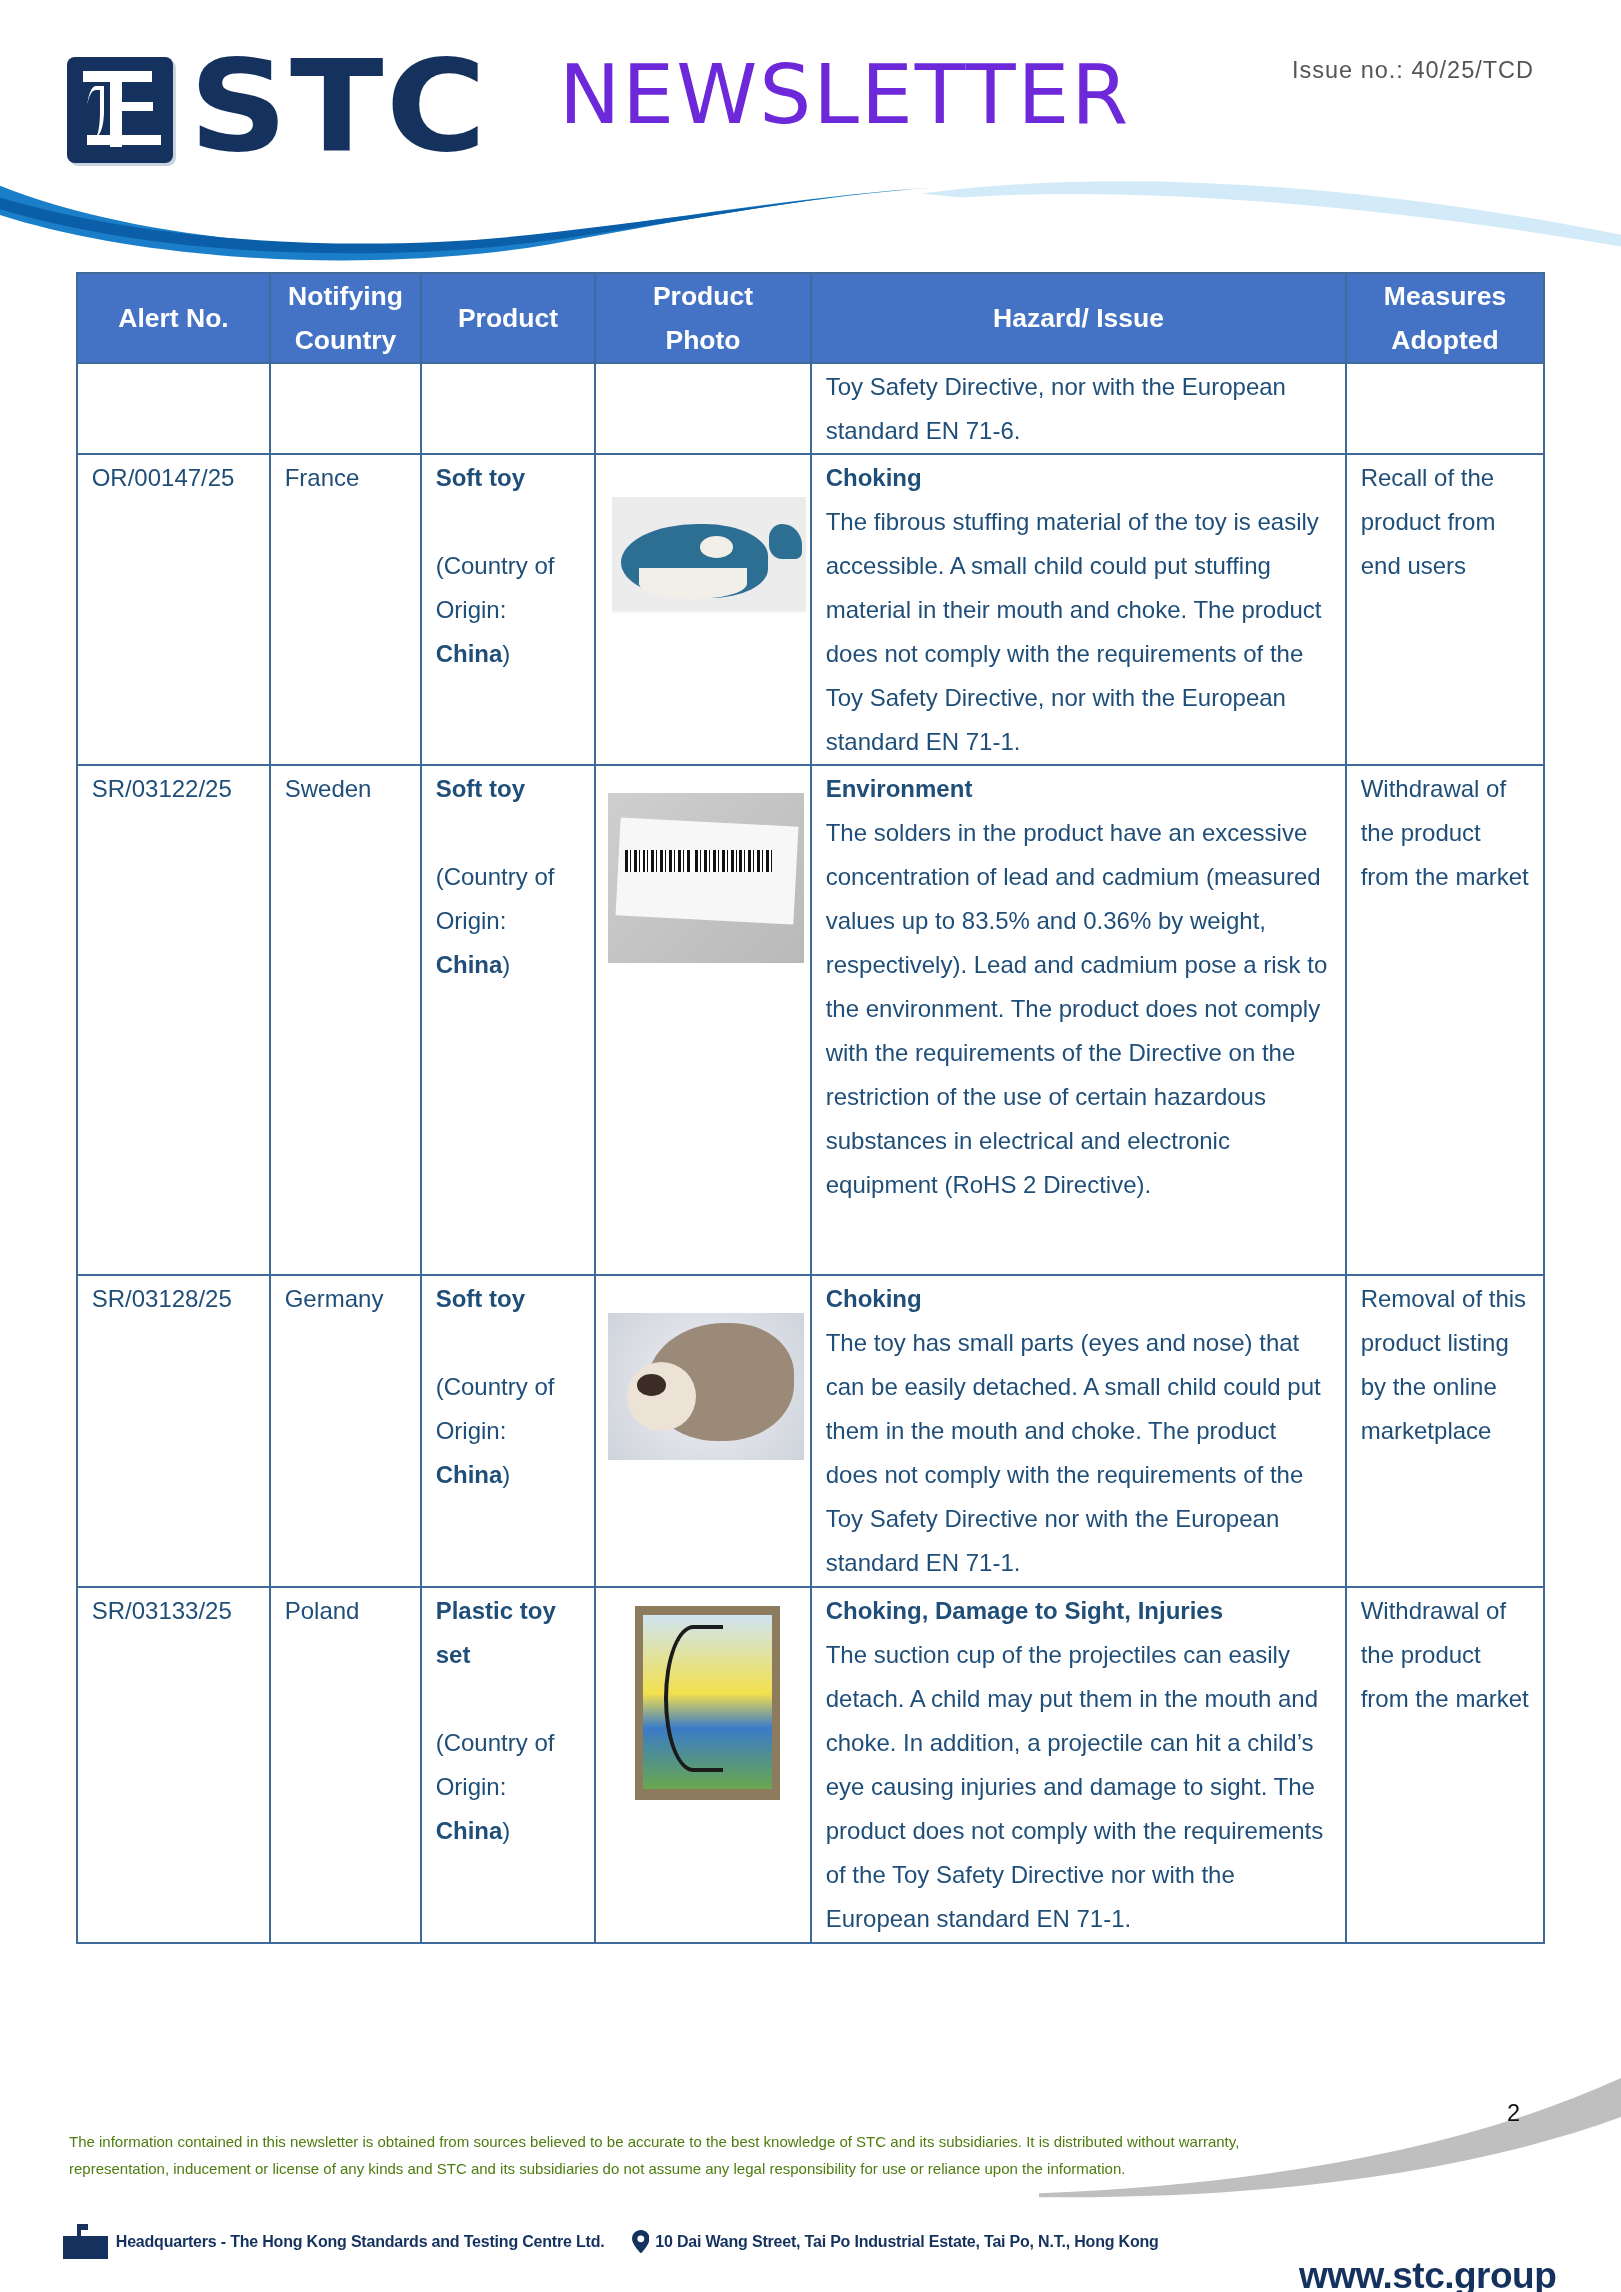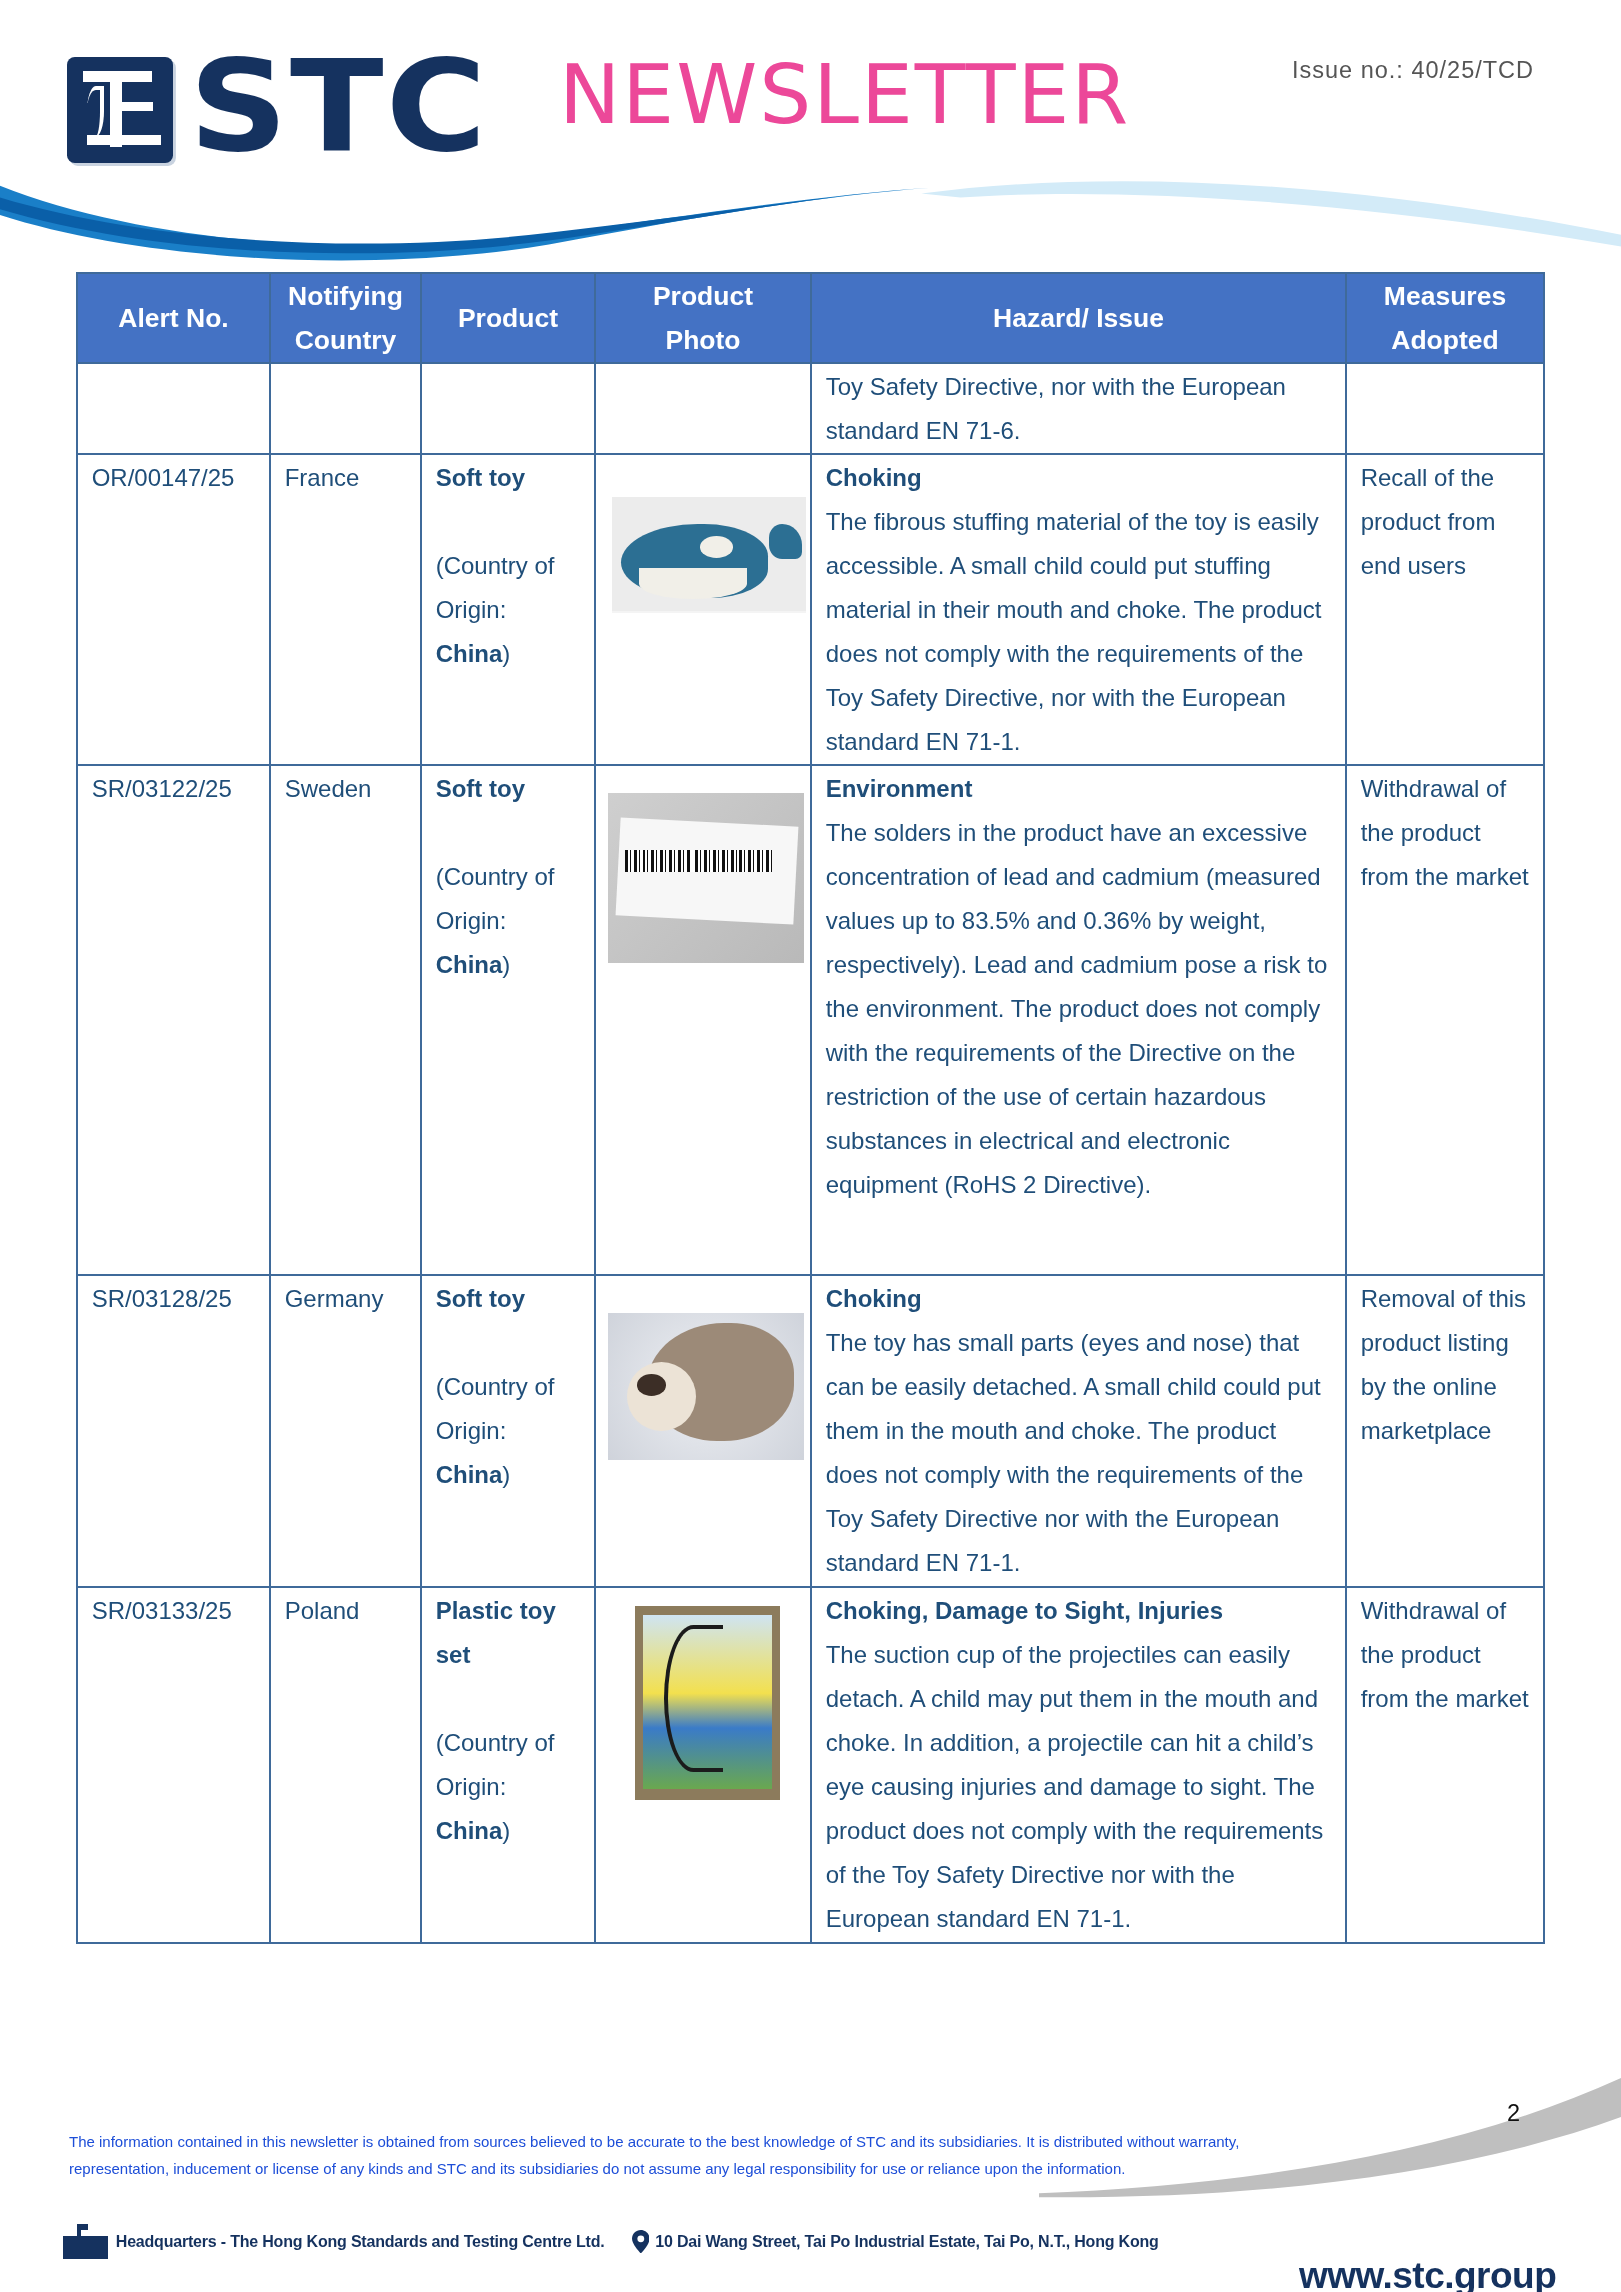--- a/index.html
+++ b/index.html
@@ -8,21 +8,21 @@
 
   
   .logo { position: absolute; left: 67px; top: 57px; width: 392px; height: 106px; text-align: right; }
   .logo-mark { position: absolute; left: 0; top: 0; width: 106px; height: 106px; background: #15325f; border-radius: 7.8px; box-shadow: 2.9px 2.9px 0 #c9d3e0; }
   .logo-mark .t-bar { position: absolute; left: 15.7px; top: 13.7px; width: 69px; height: 11.8px; background: #fff; }
   .logo-mark .t-stem { position: absolute; left: 43px; top: 13.7px; width: 11.8px; height: 76px; background: #fff; }
   .logo-mark .e1 { position: absolute; left: 49px; top: 45px; width: 37px; height: 8.8px; background: #fff; }
   .logo-mark .e2 { position: absolute; left: 19.6px; top: 78px; width: 74px; height: 9.8px; background: #fff; }
   .logo-mark .s { position: absolute; left: 19.6px; top: 29px; width: 17.6px; height: 51px; border: 4.9px solid #fff; border-radius: 50% 0 50% 0; border-left: none; border-bottom: none; }
   .logo-text { position: absolute; left: 122px; top: -13.7px; font-family: "DejaVu Sans", sans-serif; font-weight: bold; font-size: 127px; letter-spacing: 2px; color: #15325f; line-height: 1; transform: scaleX(1.08); transform-origin: left top; }
-  .newsletter-title { position: absolute; left: 559px; top: 47px; font-family: "DejaVu Sans", sans-serif; font-size: 82px; color: #ec4899; letter-spacing: 2px; font-weight: normal; }
+  .newsletter-title { position: absolute; left: 559px; top: 47px; font-family: "DejaVu Sans", sans-serif; font-size: 82px; color: #6d28d9; letter-spacing: 2px; font-weight: normal; }
   .issue-no { position: absolute; left: 1292px; top: 57px; font-size: 23.5px; color: #555; letter-spacing: 1px; }
   .wave { position: absolute; left: 0; top: 176px; width: 1621px; height: 88px; }
 
   
   .alerts { position: absolute; left: 76px; top: 272px; width: 1467px; border-collapse: collapse; table-layout: fixed; }
   .alerts th, .alerts td { border: 2px solid #3f6a9a; }
   .alerts th { background: #4472c4; color: #ffffff; font-weight: bold; font-size: 26.5px; line-height: 44px; text-align: center; vertical-align: middle; height: 89px; padding: 0 5.9px; }
   .alerts td { vertical-align: top; font-size: 24px; line-height: 44px; color: #1f4e79; padding: 1px 13.7px 0 13.7px; }
   .alerts td b { font-weight: bold; }
   .photo-cell { padding: 0 !important; position: relative; }
@@ -42,21 +42,21 @@
   .ph-label .bars { position: absolute; left: 17.6px; top: 57px; width: 147px; height: 21.6px; background: repeating-linear-gradient(90deg,#111 0 2.9px,#fff 2.9px 4.9px,#111 4.9px 5.9px,#fff 5.9px 8.8px); }
   .ph-sloth { left: 11.8px; top: 37px; width: 196px; height: 147px; background: radial-gradient(circle at 50% 50%, #eef0f4, #cfd3db); }
   .ph-sloth .fur { position: absolute; left: 39px; top: 9.8px; width: 147px; height: 118px; background: #9c8a78; border-radius: 55% 45% 50% 50%; }
   .ph-sloth .face { position: absolute; left: 19.6px; top: 49px; width: 69px; height: 69px; background: #ece3d6; border-radius: 50%; }
   .ph-sloth .eye { position: absolute; left: 29px; top: 61px; width: 29px; height: 21.6px; background: #3c2e26; border-radius: 50%; }
   .ph-bow { left: 39px; top: 17.6px; width: 145px; height: 194px; background: #8c7b5c; }
   .ph-bow .card { position: absolute; left: 7.8px; top: 9.8px; width: 129px; height: 174px; background: linear-gradient(180deg,#cfe4f2 0%,#f3e04e 45%,#3a7bc8 65%,#6aa84f 100%); }
   .ph-bow .bowline { position: absolute; left: 29px; top: 19.6px; width: 59px; height: 147px; border: 4.9px solid #1b1b1b; border-right: none; border-radius: 60% 0 0 60%; }
 
   
-  .disclaimer { position: absolute; left: 69px; top: 2128px; width: 1225px; font-size: 15px; line-height: 27.4px; color: #1d4ed8; }
+  .disclaimer { position: absolute; left: 69px; top: 2128px; width: 1225px; font-size: 15px; line-height: 27.4px; color: #4d7c0f; }
   .page-num { position: absolute; left: 1507px; top: 2100px; font-size: 23.5px; color: #111; }
   .swoosh { position: absolute; left: 1039px; top: 2078px; width: 582px; height: 127px; }
   .footer-bar { position: absolute; left: 63px; top: 2217px; width: 1509px; height: 49px; display: flex; align-items: center; }
   .hq-icon { width: 45px; height: 35px; position: relative; margin-right: 7.8px; }
   .hq-icon .bldg { position: absolute; left: 0; bottom: 0; width: 45px; height: 23.5px; background: #15325f; }
   .hq-icon .flag { position: absolute; left: 13.7px; top: 0; width: 3.9px; height: 13.7px; background: #15325f; }
   .hq-icon .flag::after { content: ""; position: absolute; left: 3.9px; top: 0; width: 7.8px; height: 5.9px; background: #15325f; }
   .hq-text { font-size: 16px; font-weight: bold; color: #15325f; letter-spacing: -0.2px; text-align: center; }
   .pin-icon { width: 17.6px; height: 23.5px; margin-left: 27.4px; margin-right: 5.9px; }
   .addr-text { font-size: 16px; font-weight: bold; color: #15325f; letter-spacing: -0.2px; }

